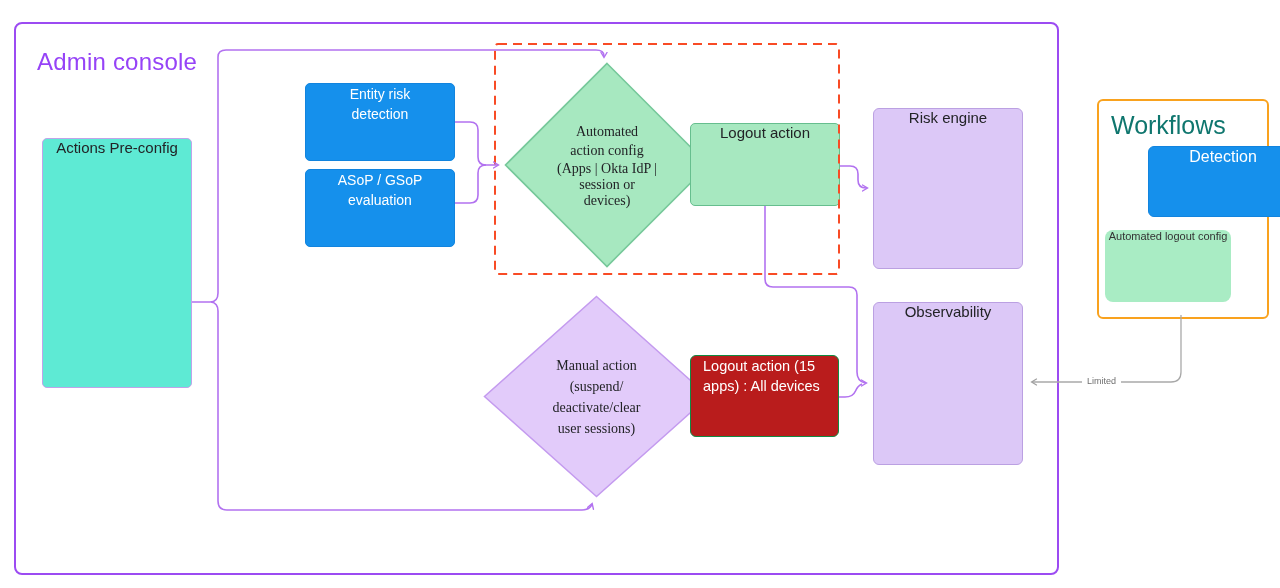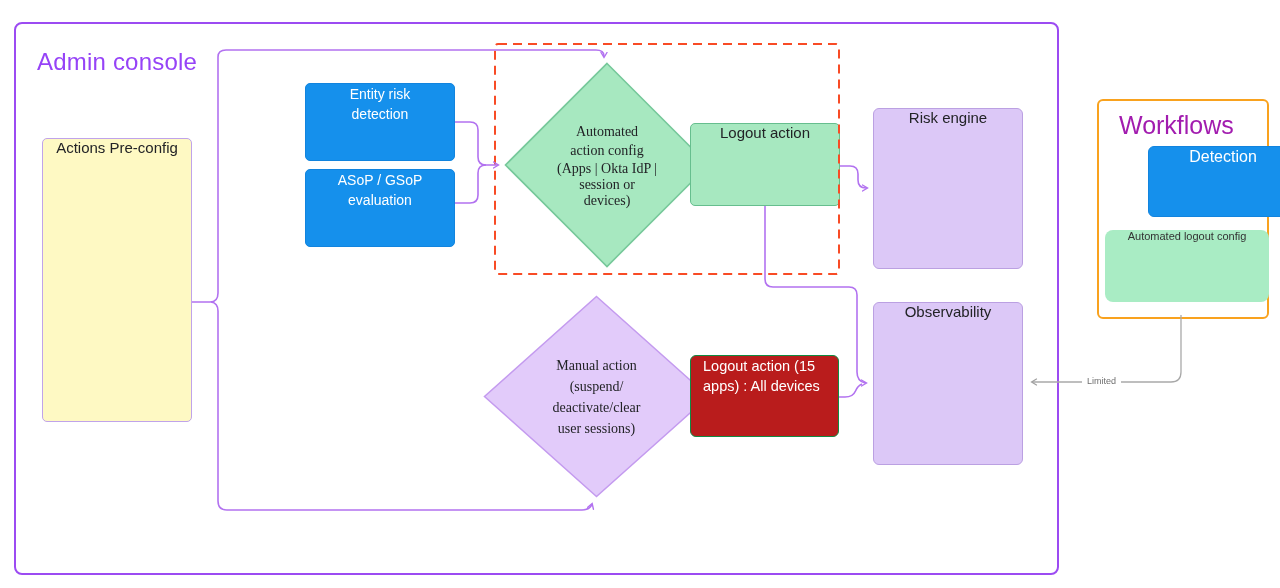--- a/index.html
+++ b/index.html
@@ -6,21 +6,21 @@
   body{font-family:"Liberation Sans", sans-serif; -webkit-font-smoothing:antialiased;}
   #canvas{position:relative;width:1280px;height:588px;background:#ffffff;overflow:hidden;}
 
   .frame{position:absolute;border-radius:8px;background:transparent;}
   #admin-frame{left:14px;top:22px;width:1041px;height:549px;border:2px solid #9c4bf2;}
   #admin-title{position:absolute;left:37px;top:48px;font-size:24px;color:#9643f7;letter-spacing:.2px;}
 
   .node{position:absolute;display:flex;align-items:flex-start;justify-content:center;
         text-align:center;box-sizing:border-box;color:#222326;}
 
-  #actions-preconfig{left:42px;top:138px;width:150px;height:284px;background:#fef9c3;
+  #actions-preconfig{left:42px;top:138px;width:150px;height:250px;background:#5eead4;
         border:1.4px solid #c0a3ea;border-radius:5px;font-size:15px;}
 
   .blue-box{background:#1590ec;border:1.4px solid #1284de;border-radius:5px;color:#ffffff;
         font-size:14px;line-height:20px;padding:0 24px;}
   #entity-risk{left:305px;top:83px;width:150px;height:78px;}
   #asop{left:305px;top:169px;width:150px;height:78px;}
 
   .diamond-wrap{position:absolute;z-index:1;}
   .diamond-wrap svg{position:absolute;left:0;top:0;}
   .diamond-label{position:absolute;left:0;top:0;width:100%;height:100%;display:flex;
@@ -35,23 +35,23 @@
         border:1.4px solid #66be8e;border-radius:5px;font-size:15px;z-index:2;}
   #logout-all{left:690px;top:355px;width:149px;height:82px;background:#b91c1c;
         border:1.4px solid #108a42;border-radius:6px;color:#ffffff;font-size:14.5px;line-height:20px;
         justify-content:flex-start;text-align:left;padding:0 2px 0 12px;z-index:2;}
 
   .purple-box{background:#dcc8f7;border:1.4px solid #bba0e2;border-radius:6px;font-size:15px;}
   #risk-engine{left:873px;top:108px;width:150px;height:161px;}
   #observability{left:873px;top:302px;width:150px;height:163px;}
 
   #workflows-frame{left:1097px;top:99px;width:168px;height:216px;border:2px solid #f9a21e;border-radius:6px;}
-  #workflows-title{position:absolute;left:1111px;top:111px;font-size:25px;color:#a21caf;margin-left:8px;}
+  #workflows-title{position:absolute;left:1111px;top:111px;font-size:25px;color:#0f766e;}
   #wf-detection{left:1105px;top:146px;width:150px;height:71px;font-size:16px;padding:0 10px;border-radius:6px;margin-left:43px;}
-  #wf-auto-logout{left:1105px;top:230px;width:164px;height:72px;background:#a9ecc4;border:none;
+  #wf-auto-logout{left:1105px;top:230px;width:126px;height:72px;background:#a9ecc4;border:none;
         border-radius:8px;font-size:11px;color:#333;}
 
   #edges-svg{position:absolute;left:0;top:0;z-index:3;pointer-events:none;}
 
   #limited-label{position:absolute;left:1082px;top:376px;z-index:4;background:#ffffff;
         padding:0 5px;font-size:9px;color:#6f6f6f;}
 </style>
 </head>
 <body>
 

